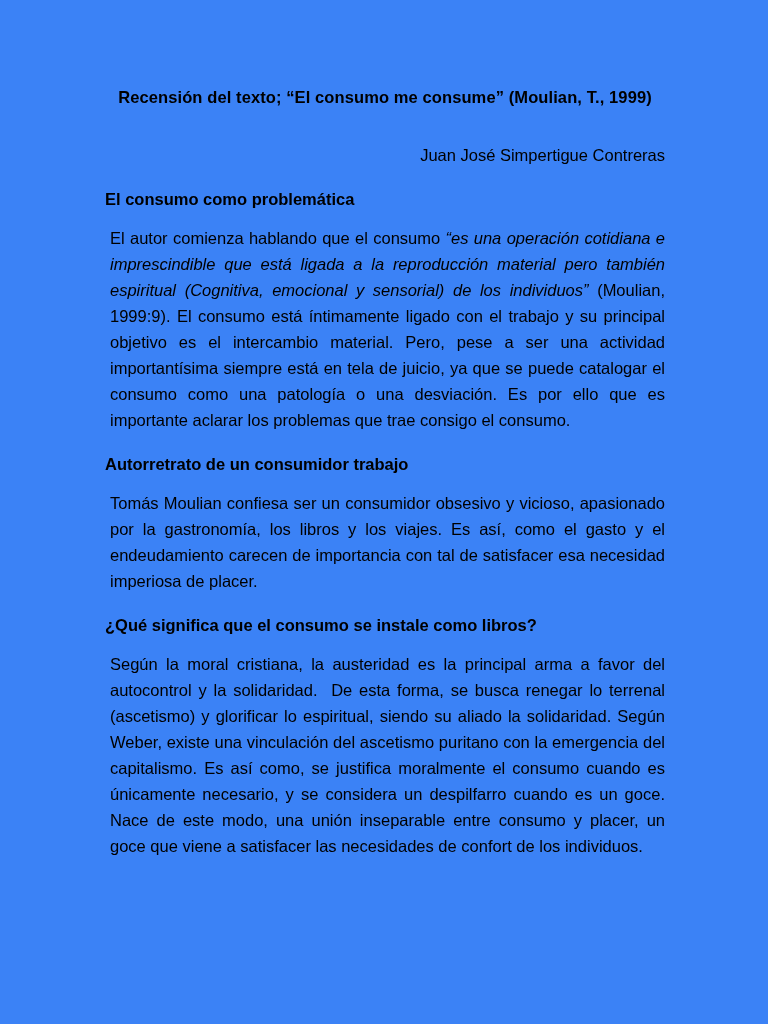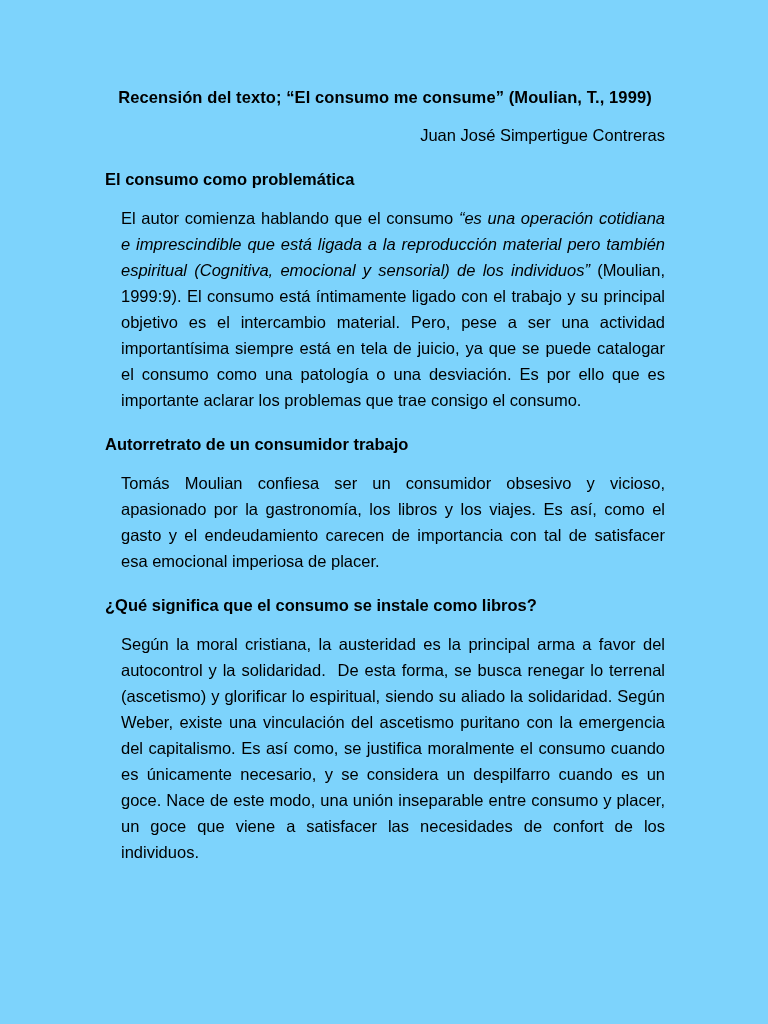--- a/index.html
+++ b/index.html
@@ -12,21 +12,21 @@
     width: 768px;
     height: 1024px;
     font-family: "Liberation Sans", sans-serif;
     color: #000000;
     -webkit-font-smoothing: antialiased;
   }
   .page {
     position: relative;
     width: 768px;
     height: 1024px;
-    background: #7dd3fc;
+    background: #3b82f6;
     box-sizing: border-box;
   }
   .content {
     position: absolute;
     left: 105px;
     top: 84px;
     width: 560px;
   }
   .doc-title {
     font-size: 16.5px;
@@ -34,38 +34,38 @@
     text-align: center;
     line-height: 26px;
     margin: 0 0 0 0;
     letter-spacing: 0.1px;
   }
   .author-line {
     font-size: 16.5px;
     font-weight: normal;
     text-align: right;
     line-height: 26px;
-    margin: 12px 0 0 0;
+    margin: 32px 0 0 0;
   }
   .section-heading {
     font-size: 16.5px;
     font-weight: bold;
     line-height: 26px;
     margin: 18px 0 0 0;
   }
   .section-heading.indent-right {
     padding-right: 24px;
   }
   .body-par {
     font-size: 16.5px;
     font-weight: normal;
     text-align: justify;
     text-justify: inter-word;
     line-height: 26px;
-    margin: 13px 0 0 16px;
+    margin: 13px 0 0 5px;
   }
   .body-par .quote-italic {
     font-style: italic;
   }
   .nowrap-gap {
     white-space: pre-wrap;
   }
 </style>
 </head>
 <body>
@@ -76,20 +76,20 @@
     <h1 class="doc-title">Recensión del texto; “El consumo me consume” (Moulian, T., 1999)</h1>
 
     <p class="author-line">Juan José Simpertigue Contreras</p>
 
     <h2 class="section-heading">El consumo como problemática</h2>
 
     <p class="body-par"><span>El autor comienza hablando que el consumo </span><span class="quote-italic">“es una operación cotidiana e imprescindible que está ligada a la reproducción material pero también espiritual (Cognitiva, emocional y sensorial) de los individuos”</span><span> (Moulian, 1999:9). El consumo está íntimamente ligado con el trabajo y su principal objetivo es el intercambio material. Pero, pese a ser una actividad importantísima siempre está en tela de juicio, ya que se puede catalogar el consumo como una patología o una desviación. Es por ello que es importante aclarar los problemas que trae consigo el consumo.</span></p>
 
     <h2 class="section-heading">Autorretrato de un consumidor trabajo</h2>
 
-    <p class="body-par nowrap-gap">Tomás Moulian confiesa ser un consumidor obsesivo y vicioso, apasionado por la gastronomía, los libros y los viajes. Es así, como el gasto y el endeudamiento carecen de importancia con tal de satisfacer esa emocional imperiosa de placer.</p>
+    <p class="body-par nowrap-gap">Tomás Moulian confiesa ser un consumidor obsesivo y vicioso, apasionado por la gastronomía, los libros y los viajes. Es así, como el gasto y el endeudamiento carecen de importancia con tal de satisfacer esa necesidad imperiosa de placer.</p>
 
     <h2 class="section-heading indent-right">¿Qué significa que el consumo se instale como libros?</h2>
 
     <p class="body-par nowrap-gap">Según la moral cristiana, la austeridad es la principal arma a favor del autocontrol y la solidaridad.  De esta forma, se busca renegar lo terrenal (ascetismo) y glorificar lo espiritual, siendo su aliado la solidaridad. Según Weber, existe una vinculación del ascetismo puritano con la emergencia del capitalismo. Es así como, se justifica moralmente el consumo cuando es únicamente necesario, y se considera un despilfarro cuando es un goce. Nace de este modo, una unión inseparable entre consumo y placer, un goce que viene a satisfacer las necesidades de confort de los individuos.</p>
 
   </div>
 </div>
 
 </body></html>

